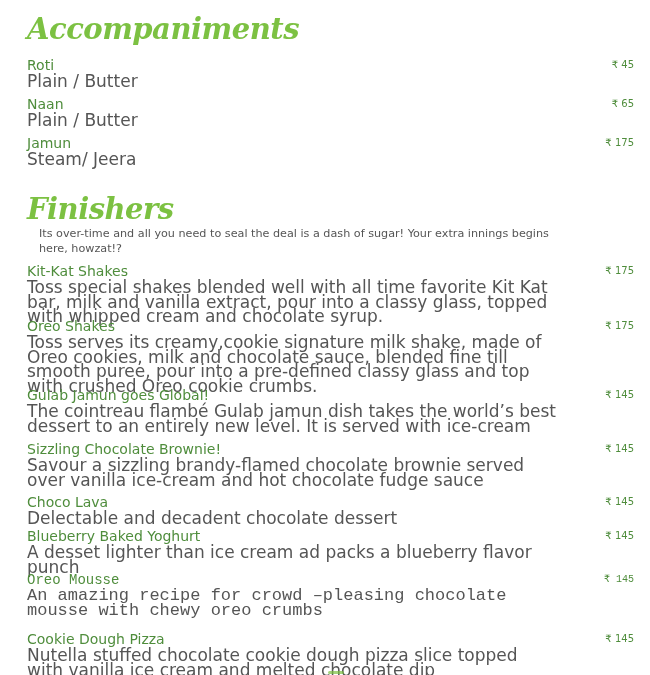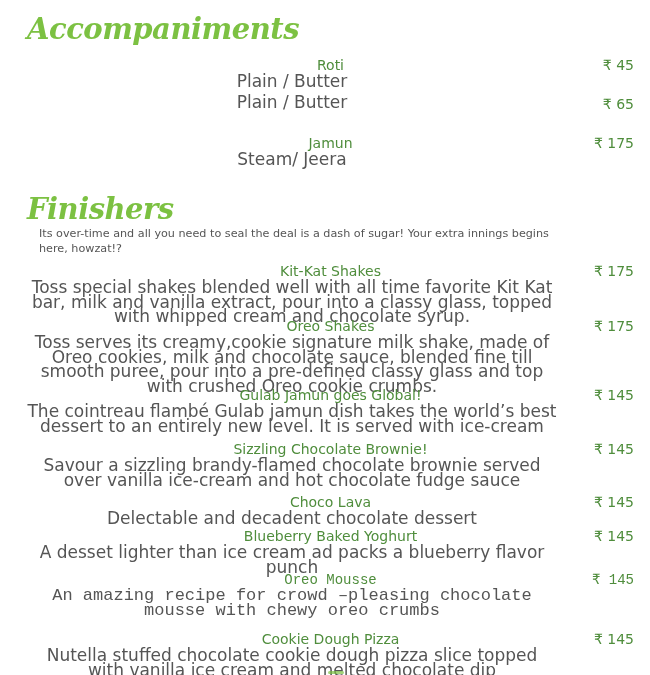--- a/index.html
+++ b/index.html
@@ -2,42 +2,43 @@
 <html><head>
 <meta charset="utf-8">
 <style>
   html, body { margin: 0; padding: 0; background: #ffffff; }
   body { width: 650px; height: 675px; overflow: hidden; position: relative; font-family: "DejaVu Sans", sans-serif; }
   .page { position: absolute; left: 27px; top: 0; width: 607px; }
   .section-title {
     font-family: "DejaVu Serif", serif; font-style: italic; font-weight: bold;
     color: #7cc142; font-size: 29px; letter-spacing: -0.5px; line-height: 34px; margin: 0;
   }
-  .item { position: relative; text-align: center; }
+  .item { position: relative; }
   .item-name { color: #4f8d3c; font-size: 14px; line-height: 18px; font-weight: 500; }
   .item-desc { color: #555555; font-size: 17px; line-height: 14.5px; width: 530px; }
-  .item-price { position: absolute; right: 0; top: 0; color: #4f8d3c; font-size: 14px; line-height: 18px; }
+  .item-price { position: absolute; right: 0; top: 0; color: #4f8d3c; font-size: 10px; line-height: 18px; }
   .intro { color: #555555; font-size: 11.2px; line-height: 14.5px; width: 510px; }
   .cutoff { position: absolute; left: 328px; top: 671px; width: 16px; height: 3px; background: #7cc142; border-radius: 2px; opacity: 0.7; }
 </style>
 </head>
 <body>
 
 <div class="page">
 
   <div style="position:absolute; top:12px; left:0; width:607px;">
     <h2 class="section-title">Accompaniments</h2>
   </div>
 
   <div class="item" style="position:absolute; top:56px; left:0; width:607px;">
     <div class="item-name">Roti</div>
     <div class="item-desc">Plain / Butter</div>
     <div class="item-price">₹ 45</div>
   </div>
   <div class="item" style="position:absolute; top:95px; left:0; width:607px;">
+    <div class="item-name">Naan</div>
     <div class="item-desc">Plain / Butter</div>
     <div class="item-price">₹ 65</div>
   </div>
   <div class="item" style="position:absolute; top:134px; left:0; width:607px;">
     <div class="item-name">Jamun</div>
     <div class="item-desc">Steam/ Jeera</div>
     <div class="item-price">₹ 175</div>
   </div>
 
   <div style="position:absolute; top:192px; left:0; width:607px;">

